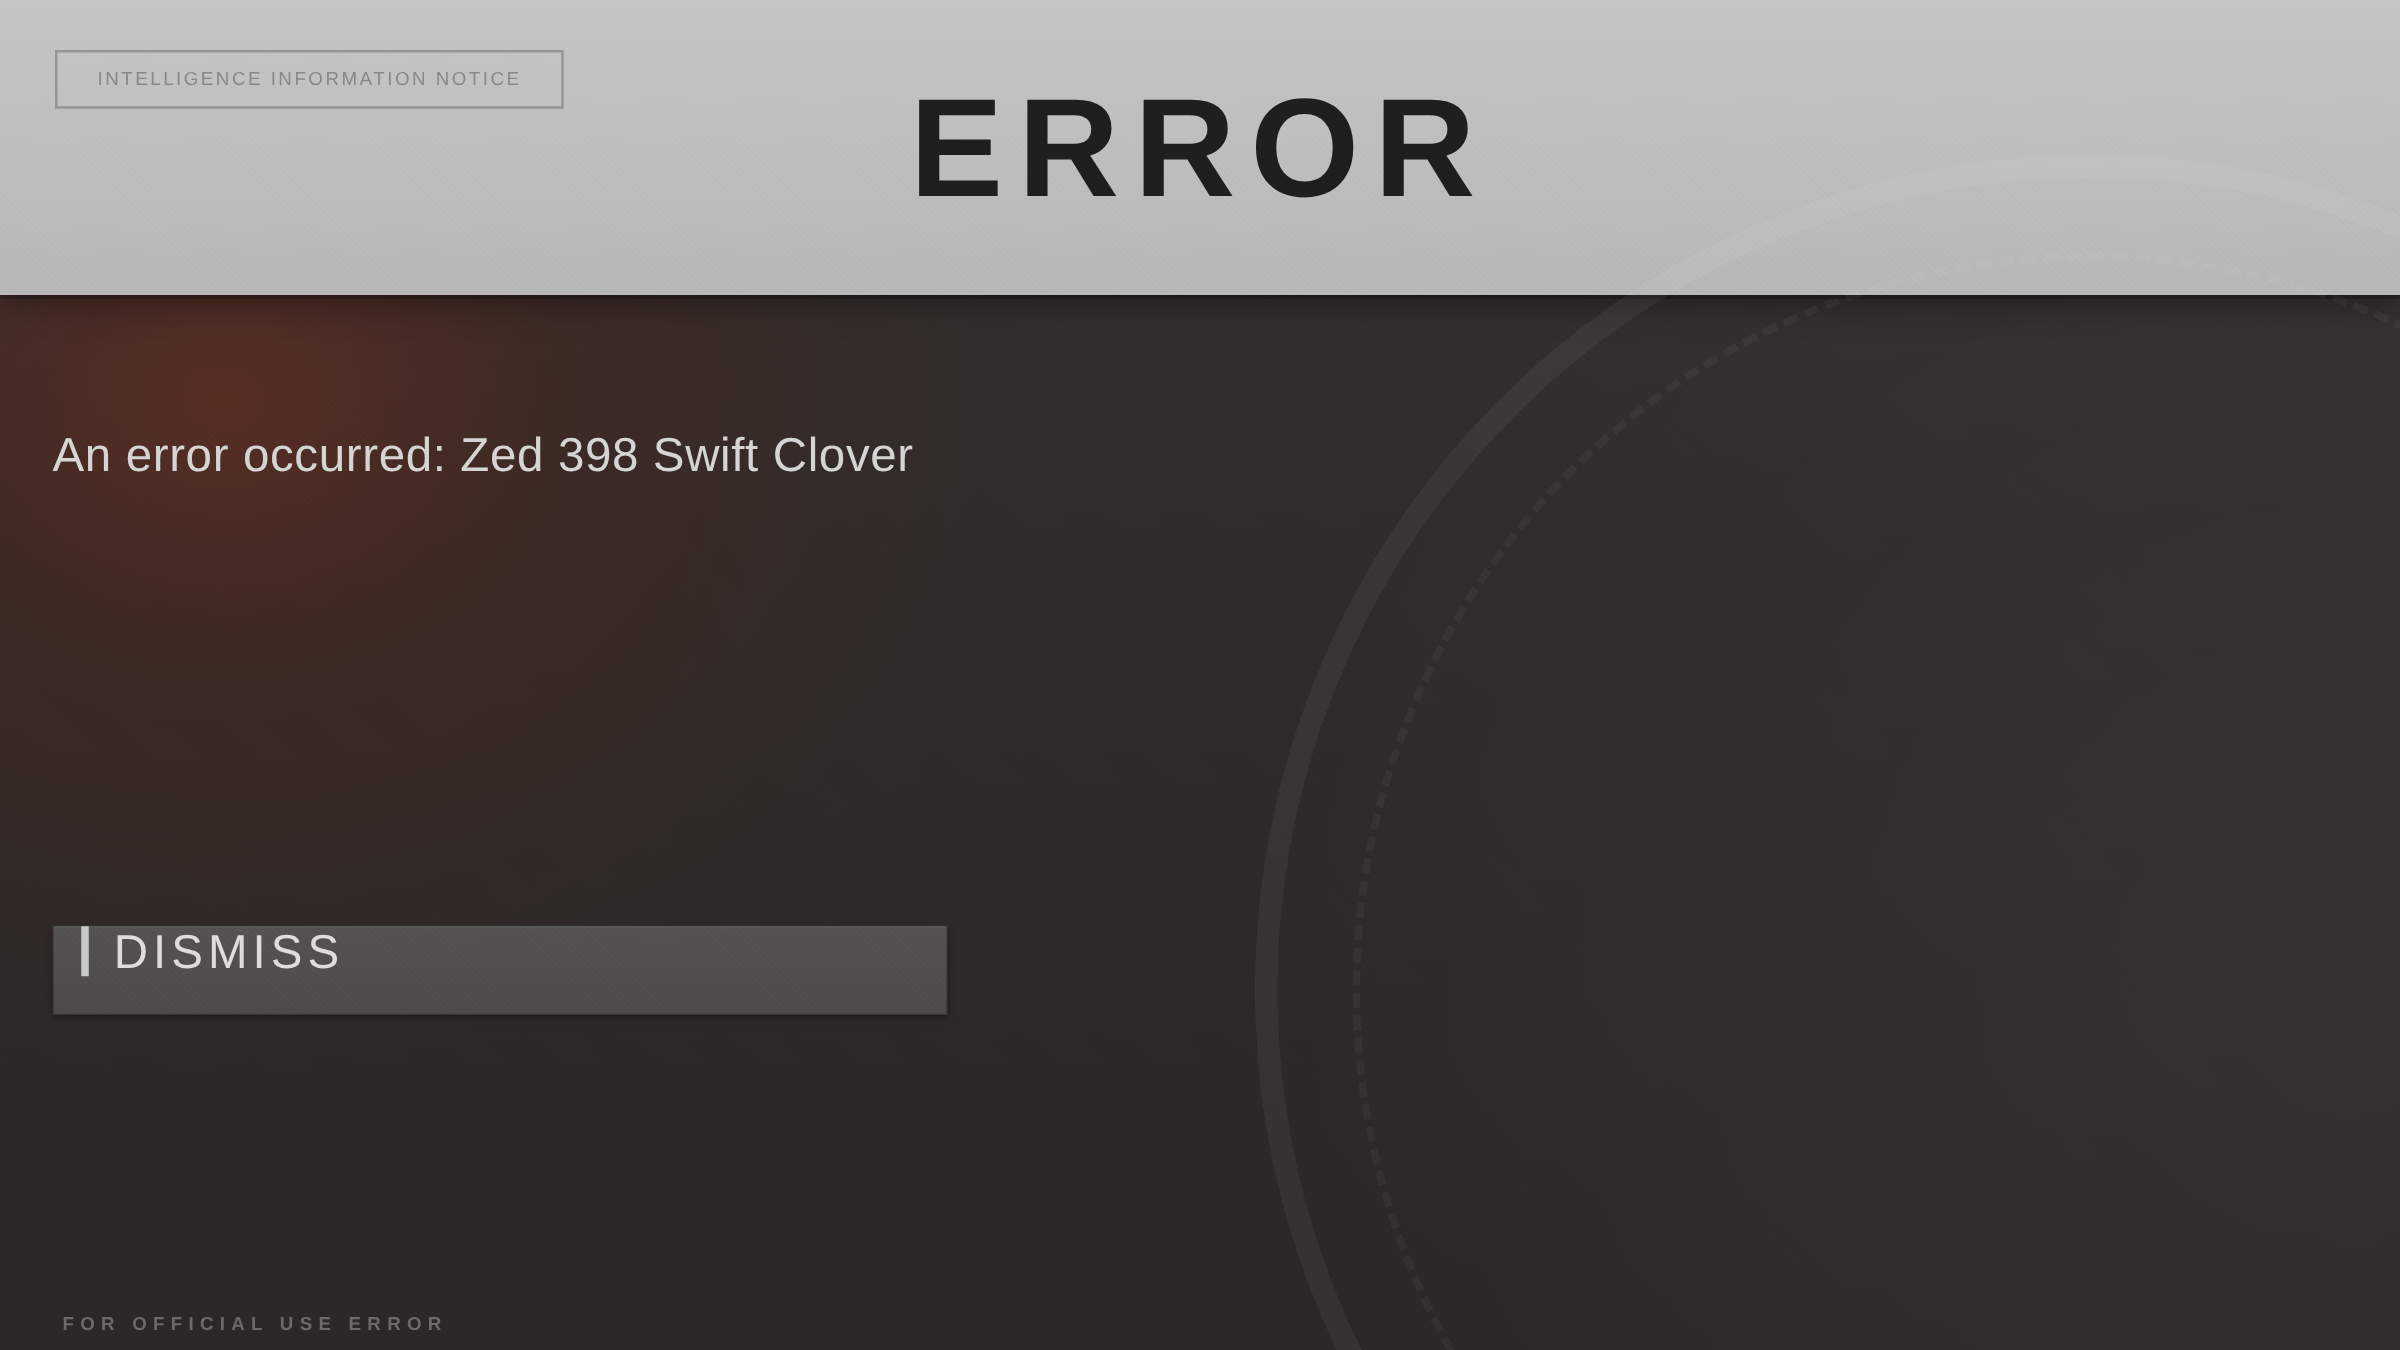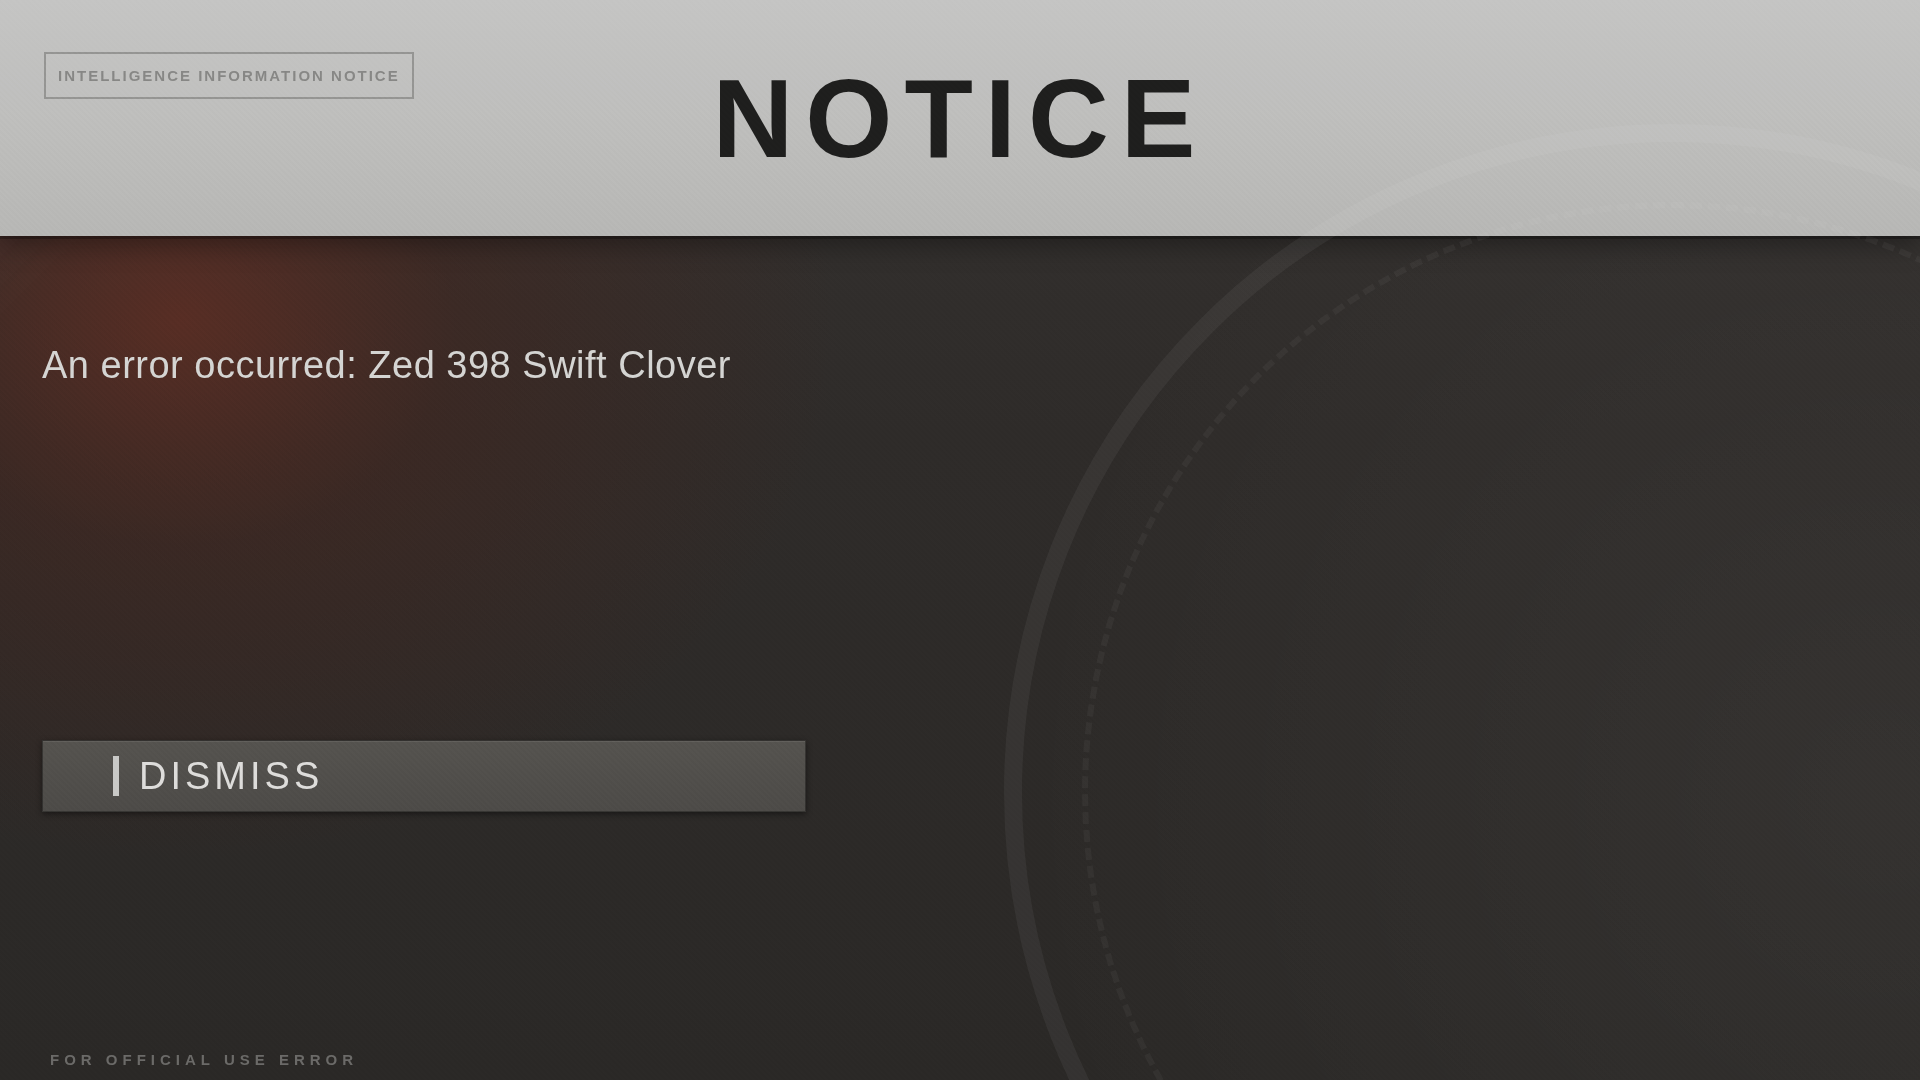--- a/index.html
+++ b/index.html
@@ -52,29 +52,28 @@
     height:560px;
     transform:rotate(-45deg);
     background:linear-gradient(180deg, rgba(255,255,255,.10) 0%, rgba(255,255,255,.03) 40%, rgba(255,255,255,0) 70%);
     filter:blur(1px);
     pointer-events:none;
   }
   .notice-pill{
     position:absolute;
     top:40px;
     left:44px;
-    padding:13px 12px;
+    padding:13px 32px;
     border:2px solid #8e8e8c;
     color:#7e7e7c;
     font-size:15px;
     letter-spacing:2px;
-    font-weight:700;
+    font-weight:400;
     opacity:.85;
     background:rgba(255,255,255,.02);
-    margin-top:12px;
   }
   .header-bar{
     position:absolute;
     top:0;
     left:0;
     right:0;
     height:236px;
     background:linear-gradient(180deg,#c5c5c4 0%,#bdbdbb 60%,#b7b7b5 100%);
     box-shadow:0 3px 0 rgba(0,0,0,.25), 0 8px 24px rgba(0,0,0,.35);
     display:flex;
@@ -107,23 +106,21 @@
   .dismiss-btn{
     position:absolute;
     top:504px;
     left:42px;
     width:714px;
     height:70px;
     background:linear-gradient(180deg,#55534f 0%,#4d4b48 100%);
     border:1px solid rgba(0,0,0,.35);
     box-shadow:inset 0 1px 0 rgba(255,255,255,.08), 0 2px 6px rgba(0,0,0,.45);
     display:flex;
-    align-items:center;
     cursor:pointer;
-    padding-left:48px;
   }
   .dismiss-bar{
     width:6px;
     height:40px;
     background:#c9c9c7;
     margin-left:22px;
     margin-right:20px;
   }
   .dismiss-label{
     color:#dedddb;
@@ -150,21 +147,21 @@
     font-weight:600;
   }
 </style>
 </head>
 <body>
 
 <div class="stage">
   <div class="corner"></div>
 
   <div class="header-bar">
-    <div class="header-title">NOTICE</div>
+    <div class="header-title">ERROR</div>
   </div>
 
   <div class="notice-pill">INTELLIGENCE INFORMATION NOTICE</div>
 
   <div class="body-area">
     <div class="error-text">An error occurred: Zed 398 Swift Clover</div>
 
     <div class="dismiss-btn">
       <div class="dismiss-bar"></div>
       <div class="dismiss-label">DISMISS</div>

